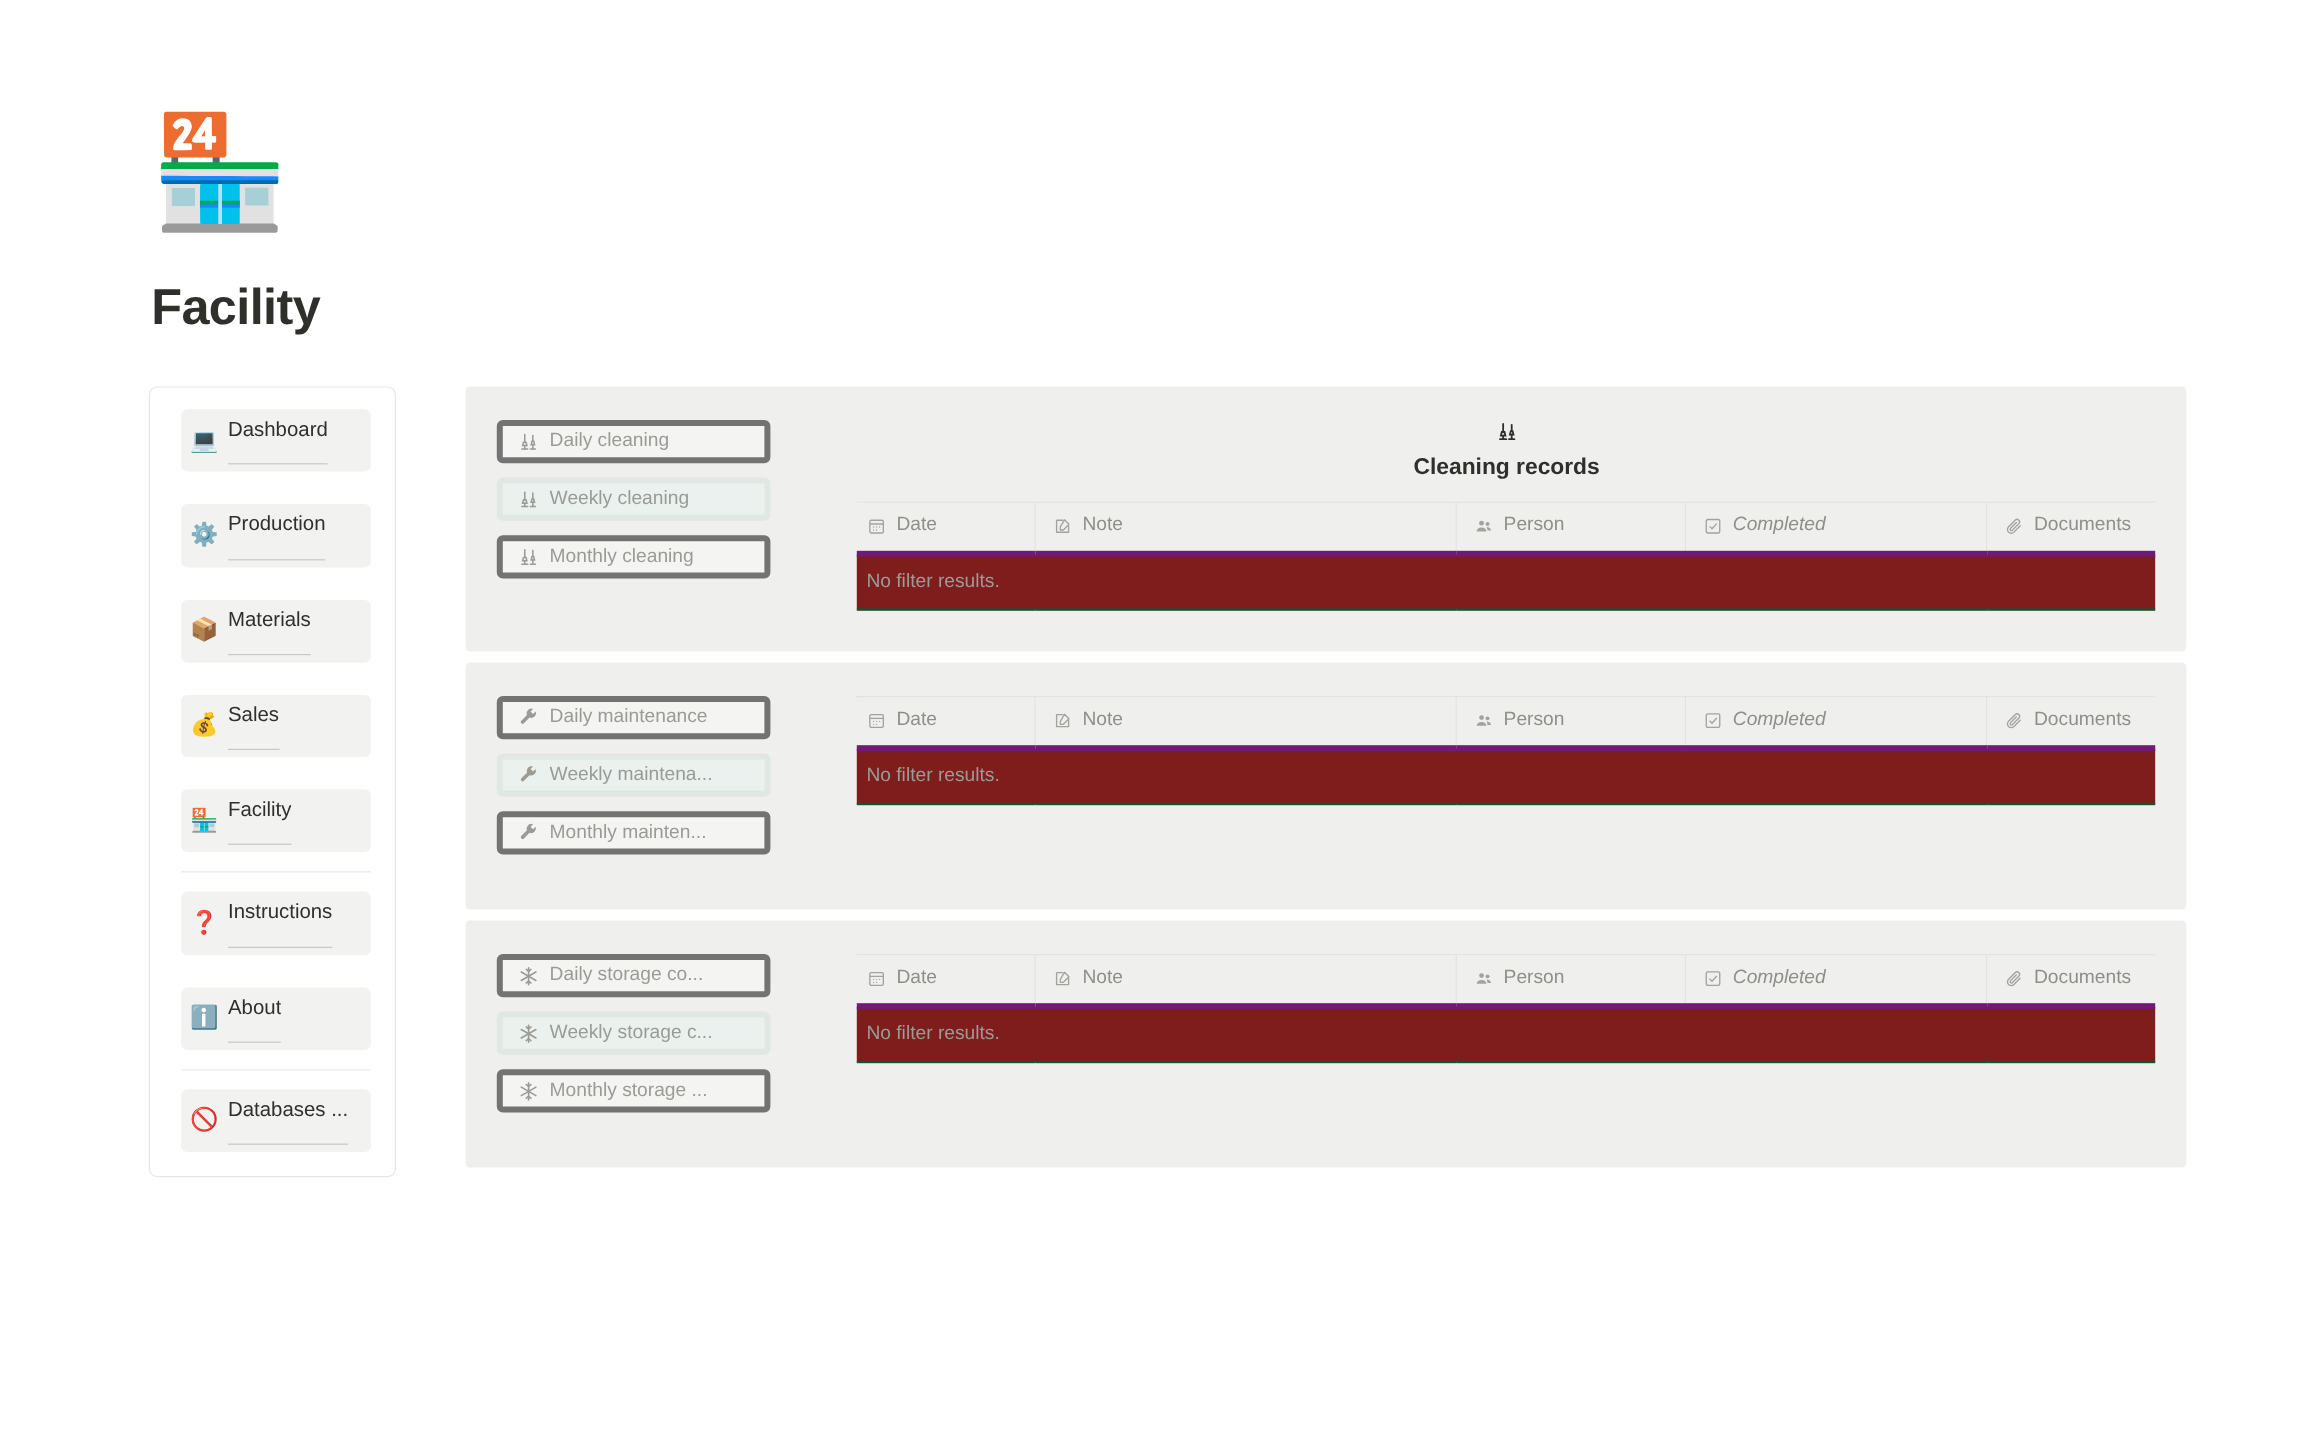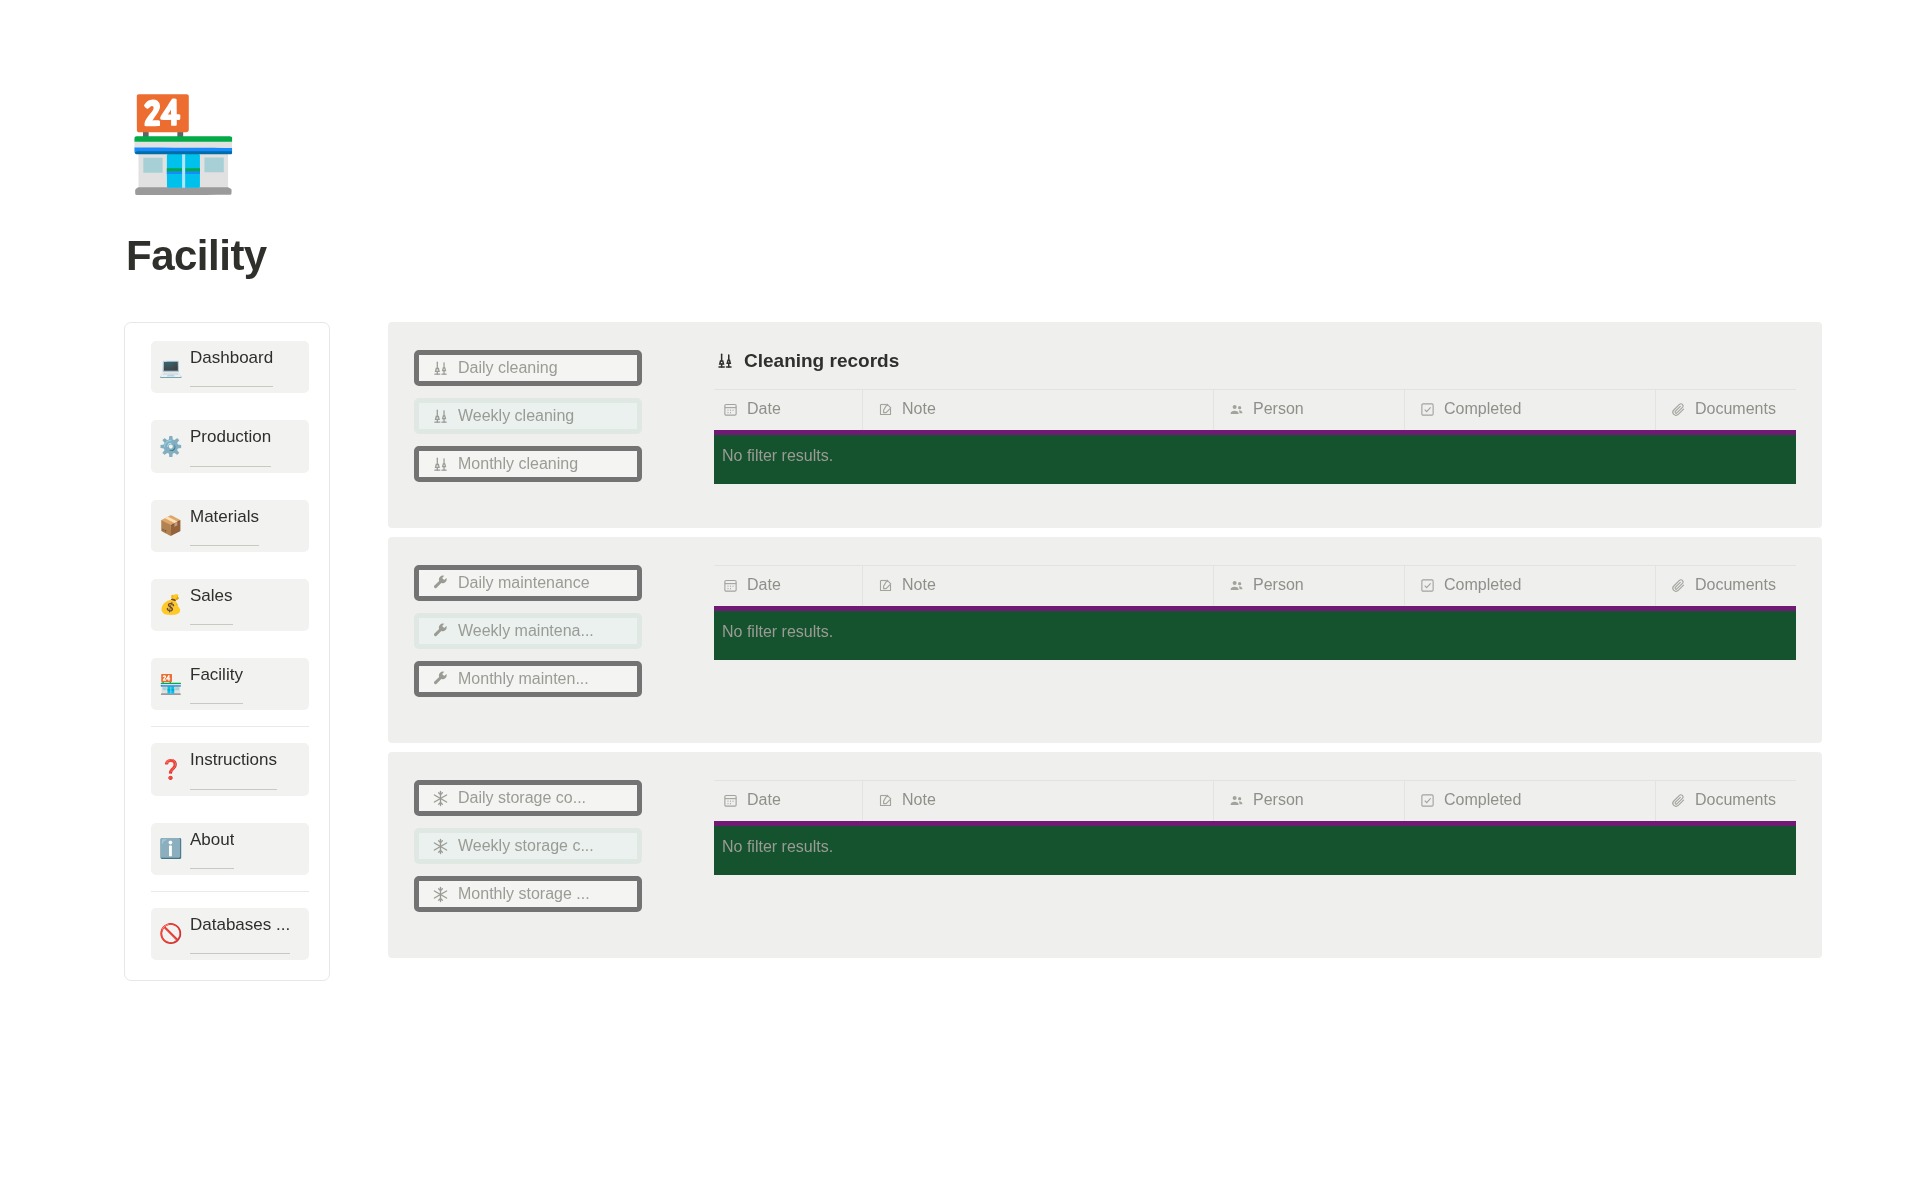--- a/index.html
+++ b/index.html
@@ -151,20 +151,21 @@
   }
   .table-title {
     display: flex;
     align-items: center;
     gap: 9px;
     font-size: 19px;
     font-weight: bold;
     color: #2f2f2c;
     margin-bottom: 17px;
     padding-left: 1px;
+    flex-direction: column;
   }
   .table-title .tt-icon {
     width: 20px;
     height: 20px;
     display: flex;
     align-items: center;
     justify-content: center;
     color: #2f2f2c;
   }
   .table {
@@ -194,31 +195,31 @@
   .th-icon {
     width: 17px;
     height: 17px;
     display: flex;
     align-items: center;
     justify-content: center;
     color: #a3a39e;
     flex: 0 0 auto;
   }
   .table td.empty-cell {
-    background: #14532d;
+    background: #7f1d1d;
     font-size: 16px;
     color: #9b9b96;
     padding: 12px 0 13px 8px;
-    border-bottom: 6px solid #14532d;
+    border-bottom: 2px solid #14532d;
   }
 
   .col-date { width: 148px; }
   .col-note { width: 350px; }
   .col-person { width: 190px; }
-  .col-completed { width: 250px; }
+  .col-completed { width: 250px; font-style: italic; }
   .col-documents { width: auto; }
 
   svg { display: block; }
 </style>
 </head>
 <body>
 
 <div class="page">
 
   <div class="header">

